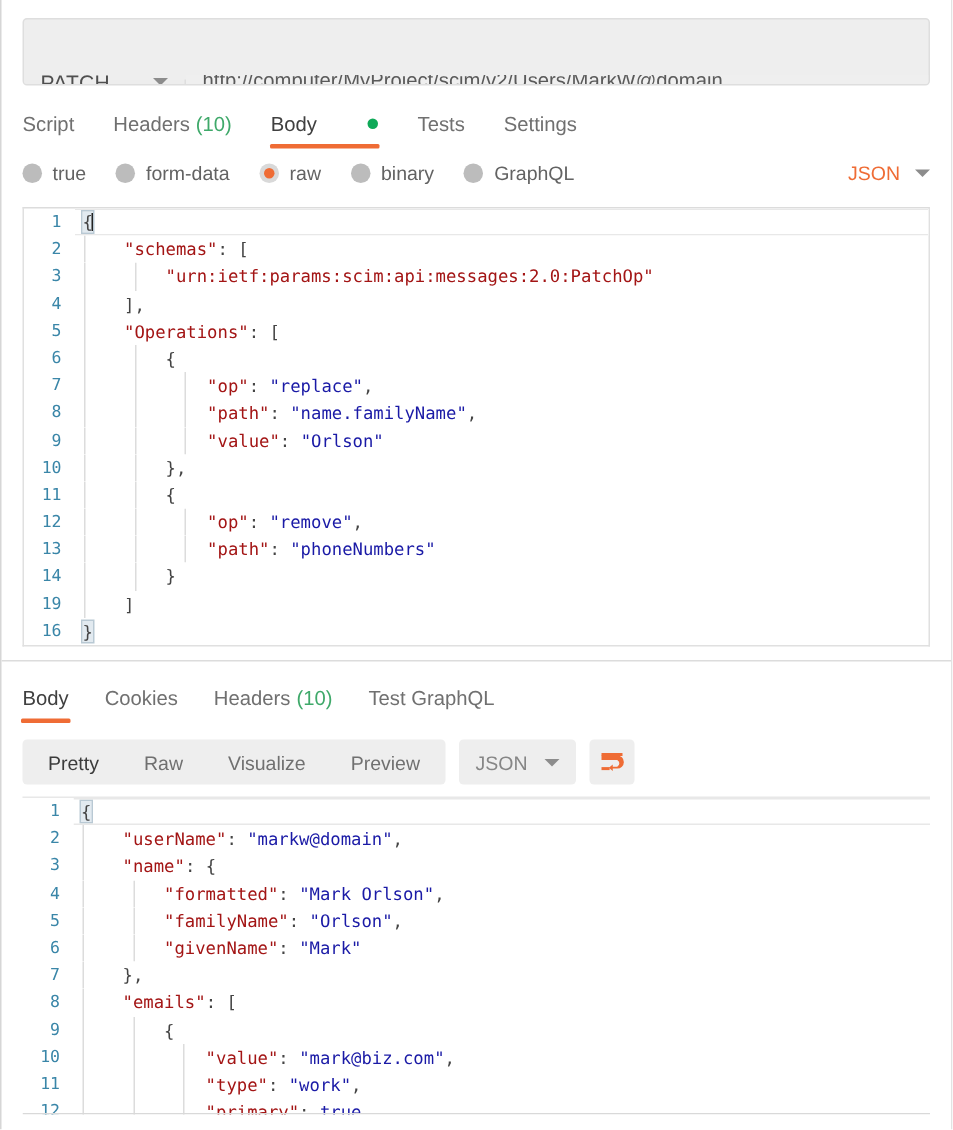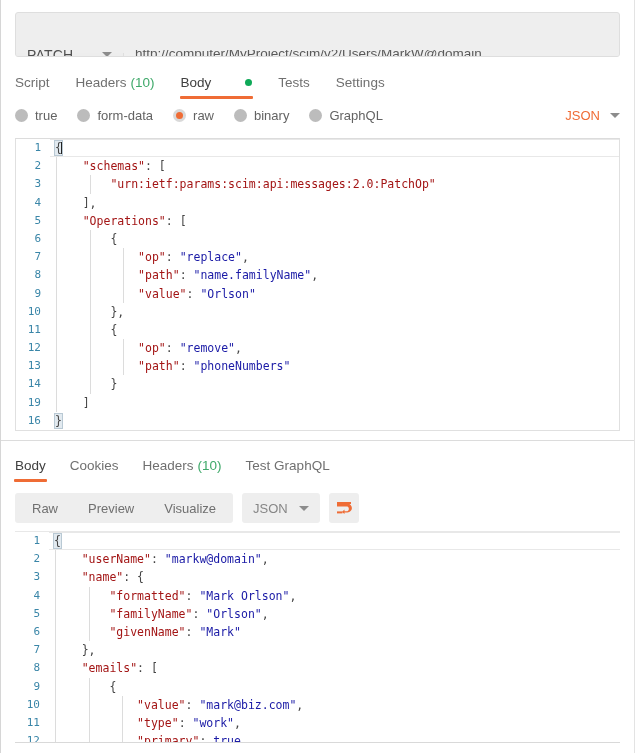--- a/index.html
+++ b/index.html
@@ -415,28 +415,31 @@
       <span>Headers</span>
       <span class="count-green">(10)</span>
     </div>
     <div class="tab">
       <span>Test GraphQL</span>
     </div>
   </div>
 
   <div class="resp-toolbar">
     <div class="seg-group">
+      <div class="seg active">
+        <span>Pretty</span>
+      </div>
       <div class="seg">
         <span>Raw</span>
       </div>
       <div class="seg">
+        <span>Visualize</span>
+      </div>
+      <div class="seg">
         <span>Preview</span>
-      </div>
-      <div class="seg">
-        <span>Visualize</span>
       </div>
     </div>
     <div class="fmt-group">
       <span class="fmt-label">JSON</span>
       <span class="caret"></span>
     </div>
     <div class="wrap-btn">
       <svg width="16" height="14" viewBox="0 0 16 14">
         <rect x="1" y="1" width="14" height="2" fill="#ef6c35"></rect>
         <path d="M1 6 h10.5 a2.6 2.6 0 0 1 0 4.6 H8.5 v-1.6 l-2.6 2.3 2.6 2.1 v-1.6 h3 a4.4 4.4 0 0 0 0-8.8 H1 z" fill="#ef6c35" transform="translate(0,-0.4)"></path>

